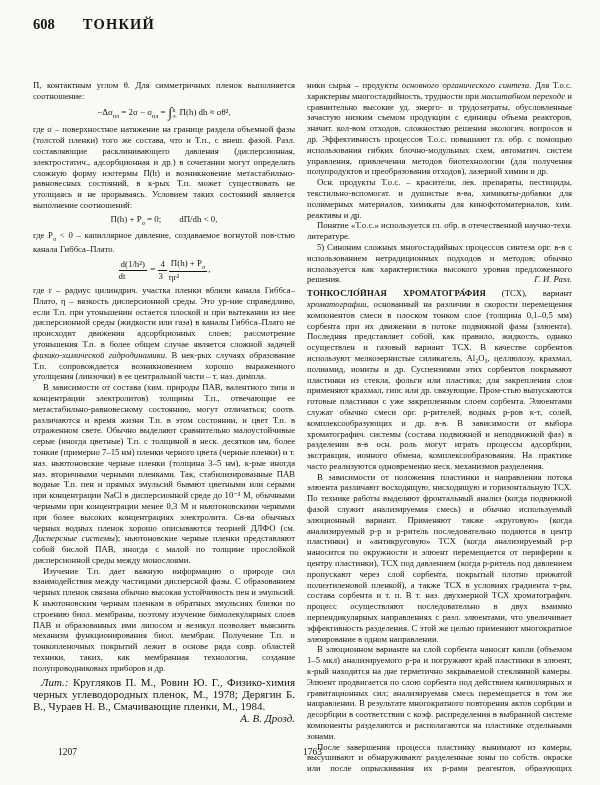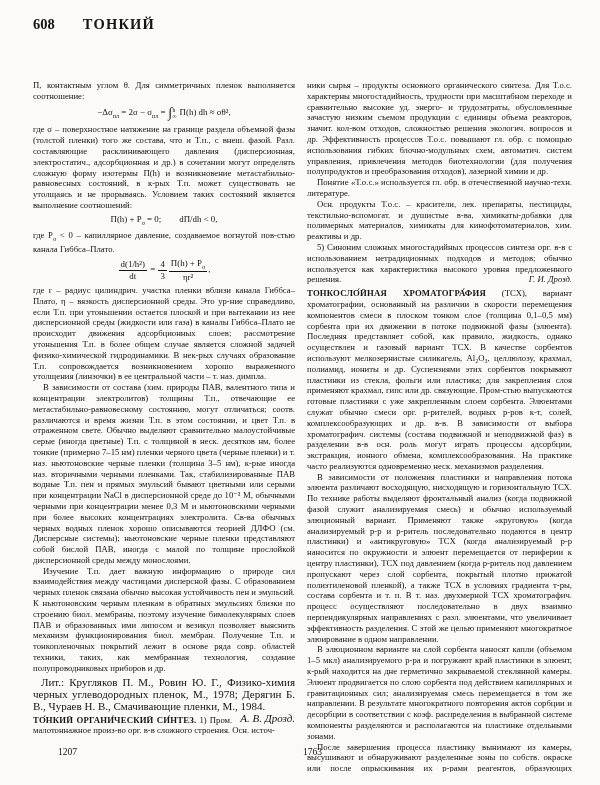--- a/index.html
+++ b/index.html
@@ -13,32 +13,32 @@
 
   .header{position:absolute;top:16px;left:33px;font-weight:bold;font-size:14.5px;white-space:nowrap;}
   .header .rh{margin-left:28px;letter-spacing:1.2px;}
 
   .col{position:absolute;top:52px;text-align:justify;font-size:8.7px;line-height:10.8px;margin-top:28px;}
   .col-left{left:33px;width:262px;}
   .col-right{left:307px;width:265px;}
 
   p{margin:0;text-indent:10px;}
   p.noindent{text-indent:0;}
-  .em{}
+  .em{font-style:italic;}
 
   .formula{margin:3px 0 3px 0;text-align:center;text-indent:0;font-size:8.9px;line-height:1.2;}
   .formula sub,.formula sup, p sub{font-size:6px;}
   .gap{display:inline-block;width:18px;}
 
   .intwrap{display:inline-block;vertical-align:middle;margin:0 1px;}
   .int{font-size:14px;vertical-align:middle;}
   .limits{display:inline-block;vertical-align:middle;font-size:5.5px;line-height:1.15;text-align:left;}
   .limits span{display:block;}
 
-  .frac{display:inline-block;vertical-align:middle;text-align:center;line-height:1.15;margin:0 1px;}
+  .frac{display:inline-block;vertical-align:middle;text-align:left;line-height:1.15;margin:0 1px;}
   .frac .num{display:block;border-bottom:0.7px solid #141414;padding:0 2px;}
   .frac .den{display:block;}
 
   .lit{font-size:11px;line-height:12px;text-indent:8px;margin-top:2px;text-align:justify;}
   .sig{float:right;font-style:italic;}
 
   .art{margin-top:3px;text-indent:0;}
   .art .head{font-weight:bold;letter-spacing:0.2px;}
 
   .pagenum{position:absolute;top:747px;font-size:9.5px;}
@@ -77,31 +77,30 @@
     <p class="noindent"><span>где r – радиус цилиндрич. участка пленки вблизи канала Гиббса–Плато, η – вязкость дисперсионной среды. Это ур-ние справедливо, если Т.п. при утоньшении остается плоской и при вытекании из нее дисперсионной среды (жидкости или газа) в каналы Гиббса–Плато не происходит движения адсорбционных слоев; рассмотрение утоньшения Т.п. в более общем случае является сложной задачей </span><span class="em">физико-химической гидродинамики</span><span>. В нек-рых случаях образование Т.п. сопровождается возникновением хорошо выраженного утолщения (линзочки) в ее центральной части – т. наз. димпла.</span></p>
 
     <p><span>В зависимости от состава (хим. природы ПАВ, валентного типа и концентрации электролитов) толщины Т.п., отвечающие ее метастабильно-равновесному состоянию, могут отличаться; соотв. различаются и время жизни Т.п. в этом состоянии, и цвет Т.п. в отраженном свете. Обычно выделяют сравнительно малоустойчивые серые (иногда цветные) Т.п. с толщиной в неск. десятков нм, более тонкие (примерно 7–15 нм) пленки черного цвета (черные пленки) и т. наз. ньютоновские черные пленки (толщина 3–5 нм), к-рые иногда наз. вторичными черными пленками. Так, стабилизированные ПАВ водные Т.п. пен и прямых эмульсий бывают цветными или серыми при концентрации NaCl в дисперсионной среде до 10⁻³ М, обычными черными при концентрации менее 0,3 М и ньютоновскими черными при более высоких концентрациях электролита. Св-ва обычных черных водных пленок хорошо описываются теорией ДЛФО (см. </span><span class="em">Дисперсные системы</span><span>); ньютоновские черные пленки представляют собой бислой ПАВ, иногда с малой по толщине прослойкой дисперсионной среды между монослоями.</span></p>
 
     <p>Изучение Т.п. дает важную информацию о природе сил взаимодействия между частицами дисперсной фазы. С образованием черных пленок связана обычно высокая устойчивость пен и эмульсий. К ньютоновским черным пленкам в обратных эмульсиях близки по строению биол. мембраны, поэтому изучение бимолекулярных слоев ПАВ и образованных ими липосом и везикул позволяет выяснить механизм функционирования биол. мембран. Получение Т.п. и тонкопленочных покрытий лежит в основе ряда совр. областей техники, таких, как мембранная технология, создание полупроводниковых приборов и др.</p>
 
     <div class="lit">
       <span class="em">Лит.:</span><span> Кругляков П. М., Ровин Ю. Г., Физико-химия черных углеводородных пленок, М., 1978; Дерягин Б. В., Чураев Н. В., Смачивающие пленки, М., 1984.</span><span class="sig">А. В. Дрозд.</span>
     </div>
 
-    <p class="art"><span class="head">ТО́НКИЙ ОРГАНИ́ЧЕСКИЙ СИ́НТЕЗ.</span><span> 1) Пром. малотоннажное произ-во орг. в-в сложного строения. Осн. источ-</span></p>
   </div>
 
   <div class="col col-right">
     <p class="noindent"><span>ники сырья – продукты </span><span class="em">основного органического синтеза</span><span>. Для Т.о.с. характерны многостадийность, трудности при </span><span class="em">масштабном переходе</span><span> и сравнительно высокие уд. энерго- и трудозатраты, обусловленные зачастую низким съемом продукции с единицы объема реакторов, значит. кол-вом отходов, сложностью решения экологич. вопросов и др. Эффективность процессов Т.о.с. повышают гл. обр. с помощью использования гибких блочно-модульных схем, автоматич. систем управления, привлечения методов биотехнологии (для получения полупродуктов и преобразования отходов), лазерной химии и др.</span></p>
 
+    <p>Осн. продукты Т.о.с. – красители, лек. препараты, пестициды, текстильно-вспомогат. и душистые в-ва, химикаты-добавки для полимерных материалов, химикаты для кинофотоматериалов, хим. реактивы и др.</p>
+
     <p>Понятие «Т.о.с.» используется гл. обр. в отечественной научно-техн. литературе.</p>
 
-    <p>Осн. продукты Т.о.с. – красители, лек. препараты, пестициды, текстильно-вспомогат. и душистые в-ва, химикаты-добавки для полимерных материалов, химикаты для кинофотоматериалов, хим. реактивы и др.</p>
-
-    <p><span>5) Синоним сложных многостадийных процессов синтеза орг. в-в с использованием нетрадиционных подходов и методов; обычно используется как характеристика высокого уровня предложенного решения.</span><span class="sig">Г. И. Дрозд.</span></p>
+    <p><span>5) Синоним сложных многостадийных процессов синтеза орг. в-в с использованием нетрадиционных подходов и методов; обычно используется как характеристика высокого уровня предложенного решения.</span><span class="sig">Г. И. Разл.</span></p>
 
     <p class="art"><span class="head">ТОНКОСЛО́ЙНАЯ ХРОМАТОГРА́ФИЯ</span><span> (ТСХ), вариант </span><span class="em">хроматографии</span><span>, основанный на различии в скорости перемещения компонентов смеси в плоском тонком слое (толщина 0,1–0,5 мм) сорбента при их движении в потоке подвижной фазы (элюента). Последняя представляет собой, как правило, жидкость, однако осуществлен и газовый вариант ТСХ. В качестве сорбентов используют мелкозернистые силикагель, Al₂O₃, целлюлозу, крахмал, полиамид, иониты и др. Суспензиями этих сорбентов покрывают пластинки из стекла, фольги или пластика; для закрепления слоя применяют крахмал, гипс или др. связующие. Пром-стью выпускаются готовые пластинки с уже закрепленным слоем сорбента. Элюентами служат обычно смеси орг. р-рителей, водных р-ров к-т, солей, комплексообразующих и др. в-в. В зависимости от выбора хроматографич. системы (состава подвижной и неподвижной фаз) в разделении в-в осн. роль могут играть процессы адсорбции, экстракция, ионного обмена, комплексообразования. На практике часто реализуются одновременно неск. механизмов разделения.</span></p>
 
     <p>В зависимости от положения пластинки и направления потока элюента различают восходящую, нисходящую и горизонтальную ТСХ. По технике работы выделяют фронтальный анализ (когда подвижной фазой служит анализируемая смесь) и обычно используемый элюционный вариант. Применяют также «круговую» (когда анализируемый р-р и р-ритель последовательно подаются в центр пластинки) и «антикруговую» ТСХ (когда анализируемый р-р наносится по окружности и элюент перемещается от периферии к центру пластинки), ТСХ под давлением (когда р-ритель под давлением пропускают через слой сорбента, покрытый плотно прижатой полиэтиленовой пленкой), а также ТСХ в условиях градиента т-ры, состава сорбента и т. п. В т. наз. двухмерной ТСХ хроматографич. процесс осуществляют последовательно в двух взаимно перпендикулярных направлениях с разл. элюентами, что увеличивает эффективность разделения. С этой же целью применяют многократное элюирование в одном направлении.</p>
 
     <p>В элюционном варианте на слой сорбента наносят капли (объемом 1–5 мкл) анализируемого р-ра и погружают край пластинки в элюент, к-рый находится на дне герметично закрываемой стеклянной камеры. Элюент продвигается по слою сорбента под действием капиллярных и гравитационных сил; анализируемая смесь перемещается в том же направлении. В результате многократного повторения актов сорбции и десорбции в соответствии с коэф. распределения в выбранной системе компоненты разделяются и располагаются на пластинке отдельными зонами.</p>
 
     <p>После завершения процесса пластинку вынимают из камеры, высушивают и обнаруживают разделенные зоны по собств. окраске или после опрыскивания их р-рами реагентов, образующих окрашенные или флуоресцирующие пятна</p>
   </div>
 

